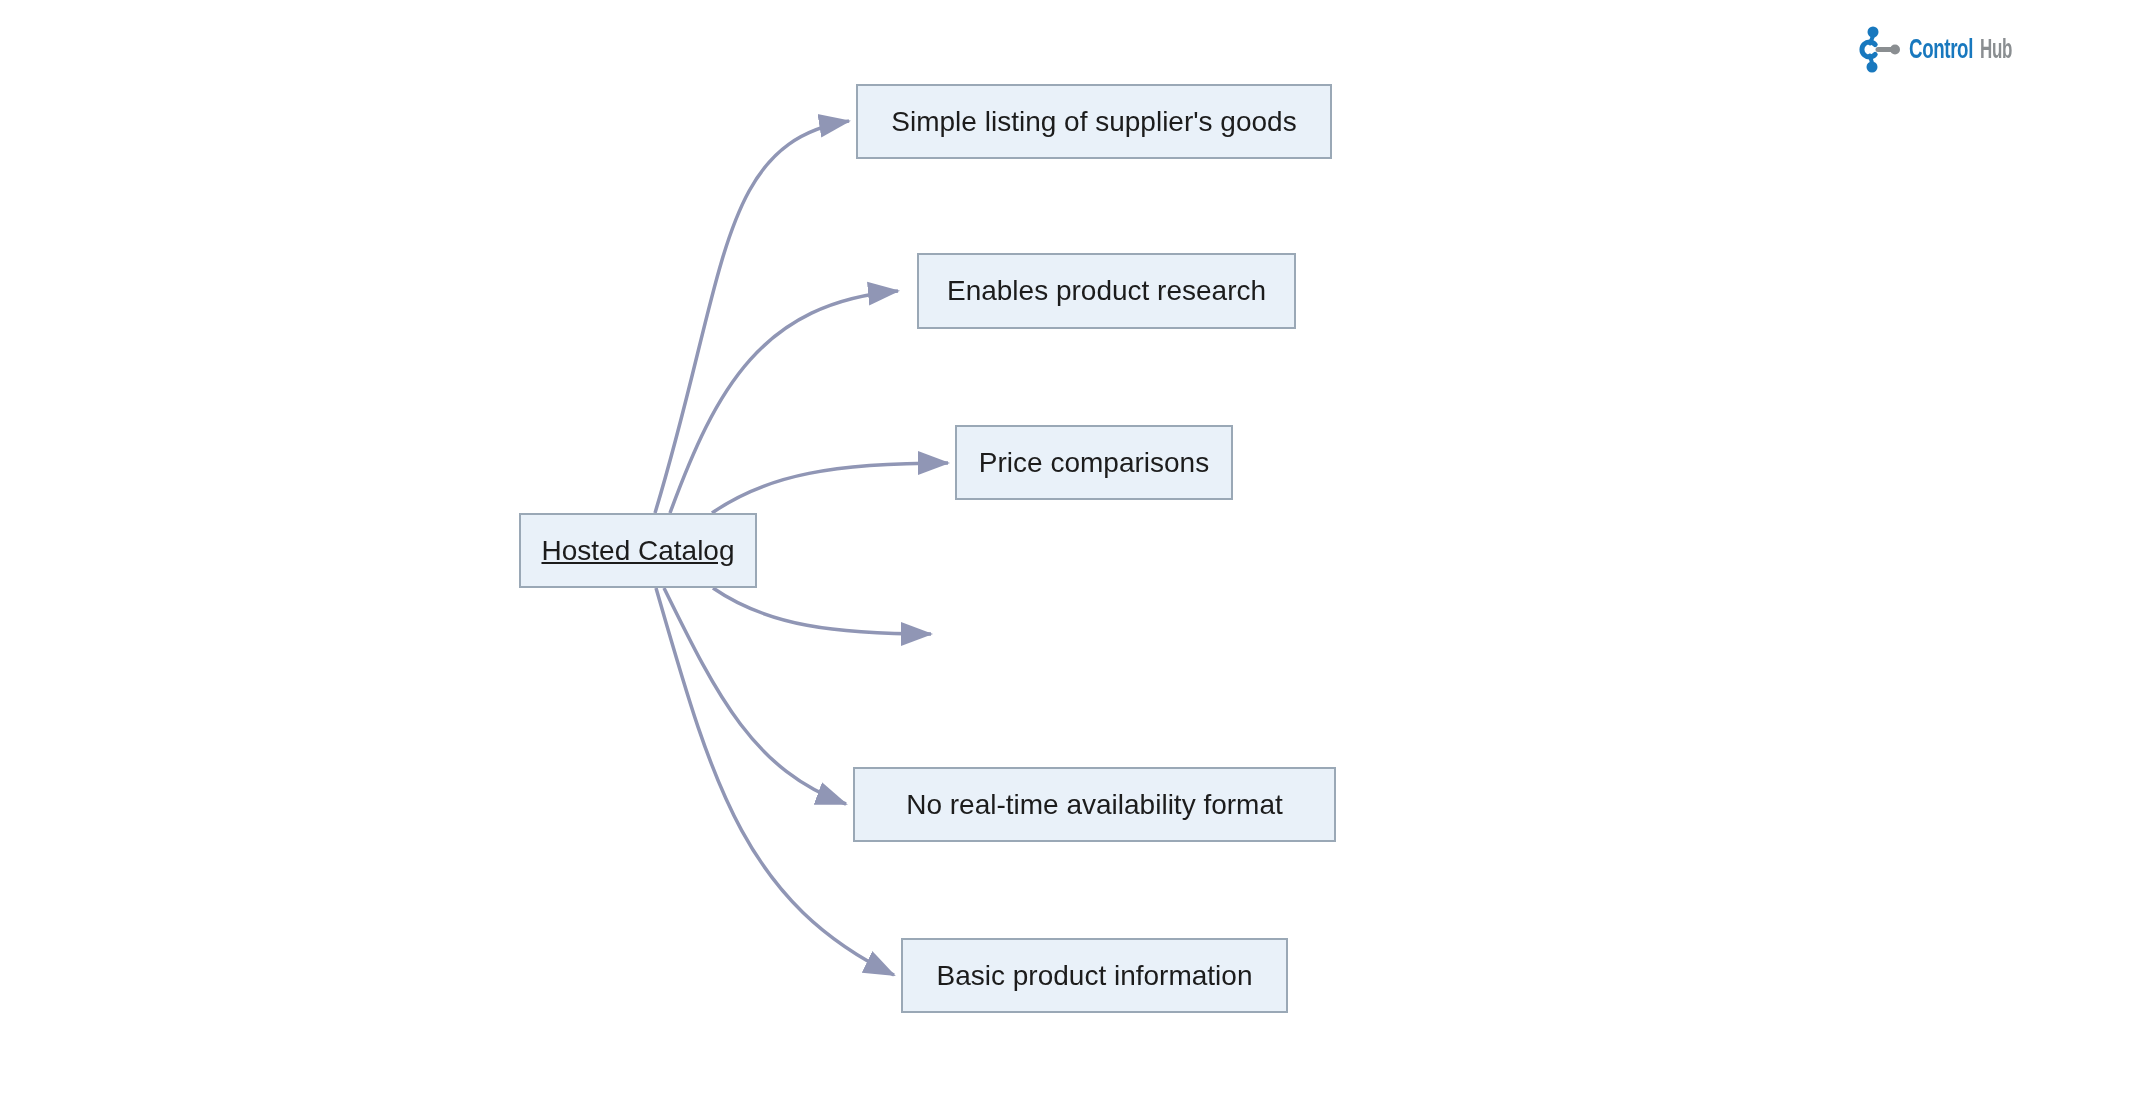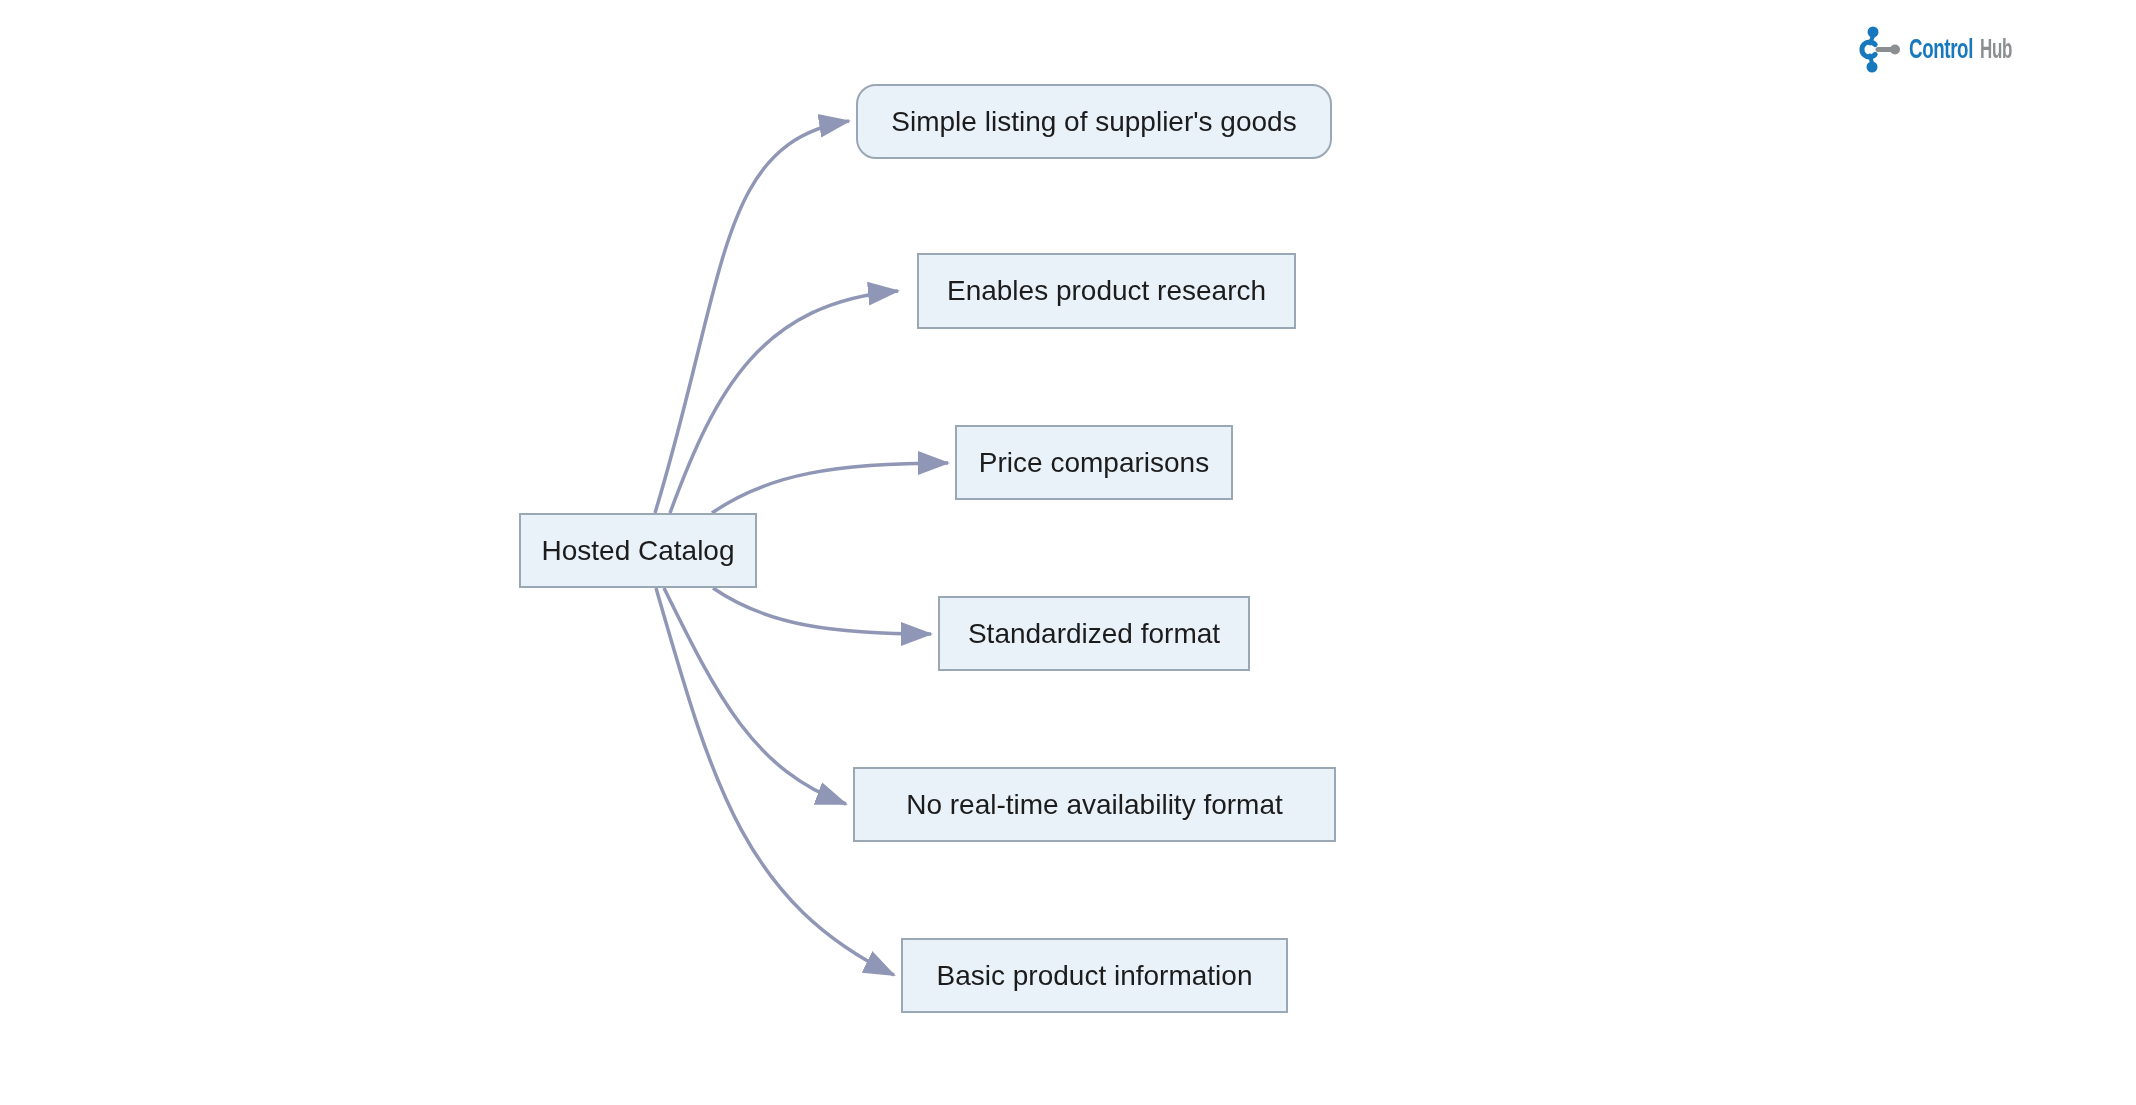--- a/index.html
+++ b/index.html
@@ -63,39 +63,36 @@
       </marker>
     </defs>
     <path class="edge" d="M 655 513 C 728 272, 718 142, 849 121" marker-end="url(#arrowhead)"></path>
     <path class="edge" d="M 670 513 C 716 388, 762 303, 898 291" marker-end="url(#arrowhead)"></path>
     <path class="edge" d="M 712 513 C 768 474, 836 463, 948 463" marker-end="url(#arrowhead)"></path>
     <path class="edge" d="M 713 588 C 768 626, 836 634, 931 634" marker-end="url(#arrowhead)"></path>
     <path class="edge" d="M 664 588 C 718 698, 754 770, 846 804" marker-end="url(#arrowhead)"></path>
     <path class="edge" d="M 656 588 C 712 782, 744 902, 894 975" marker-end="url(#arrowhead)"></path>
   </svg>
 
-  <div class="node" style="left:519px; top:513px; width:238px; height:75px;">
+  <div class="node" style="left:519px; top:513px; width:238px; height:75px;text-decoration:underline;">
     <span>Hosted Catalog</span>
   </div>
 
-  <div class="node" style="left:856px; top:84px; width:476px; height:75px;border-radius:20px;">
+  <div class="node" style="left:856px; top:84px; width:476px; height:75px;">
     <span>Simple listing of supplier's goods</span>
   </div>
 
   <div class="node" style="left:905px; top:253px; width:379px; height:76px;margin-left:12px;">
     <span>Enables product research</span>
   </div>
 
   <div class="node" style="left:955px; top:425px; width:278px; height:75px;">
     <span>Price comparisons</span>
   </div>
 
-  <div class="node" style="left:938px; top:596px; width:312px; height:75px;">
-    <span>Standardized format</span>
-  </div>
 
   <div class="node" style="left:853px; top:767px; width:483px; height:75px;">
     <span>No real-time availability format</span>
   </div>
 
   <div class="node" style="left:901px; top:938px; width:387px; height:75px;">
     <span>Basic product information</span>
   </div>
 
   <div class="logo">

